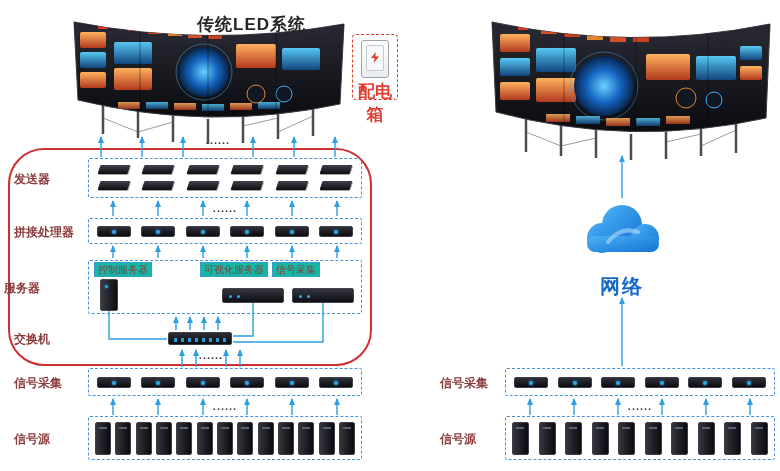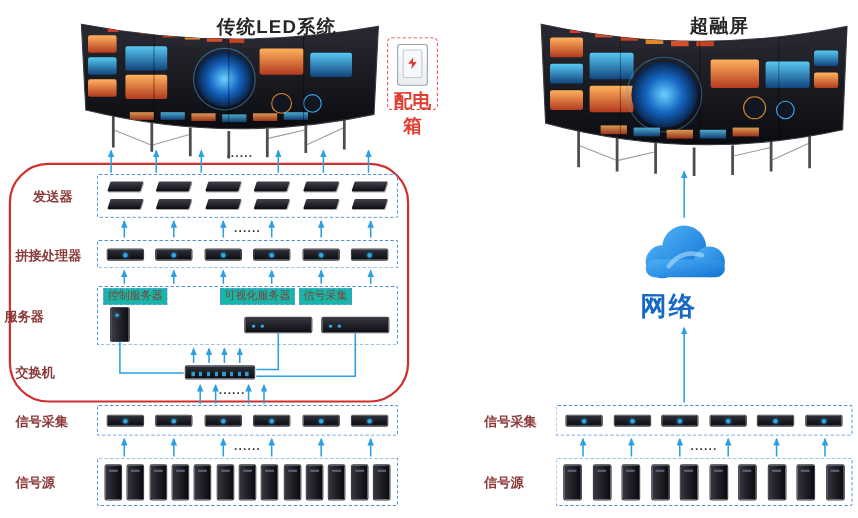--- a/index.html
+++ b/index.html
@@ -51,22 +51,22 @@
   .power-box{position:absolute;left:352px;top:34px;width:46px;height:66px;z-index:5;text-align:center;
             border:1.5px dashed var(--power,#e23c30);border-radius:4px;box-sizing:border-box;}
   .pbox-icon{width:26px;height:36px;margin:5px auto 2px;background:linear-gradient(180deg,#ffffff,#e9edf1);
             border:1px solid #9aa2ab;border-radius:3px;position:relative;}
   .pbox-icon::before{content:'';position:absolute;left:4px;top:4px;right:4px;bottom:6px;border:1px solid #c3cad2;
             border-radius:2px;background:#f6f8fa;}
   .pbox-icon::after{content:'';position:absolute;left:9px;top:11px;width:8px;height:11px;background:var(--power,#e23c30);
             clip-path:polygon(60% 0,0 55%,45% 55%,35% 100%,100% 40%,55% 40%);}
   .pbox-label{font-size:17px;font-weight:bold;color:var(--power,#e23c30);}
 
-  .network-label{position:absolute;left:582px;top:262px;width:80px;z-index:5;text-align:left;
-            font-size:24px;font-weight:bold;color:var(--network,#1668c7);letter-spacing:2px;}
+  .network-label{position:absolute;left:582px;top:273px;width:80px;z-index:5;text-align:center;
+            font-size:20px;font-weight:bold;color:var(--network,#1668c7);letter-spacing:2px;}
 </style>
 </head>
 <body>
 
 <div class="stage">
 
   <div class="wall" style="left:68px;top:6px;width:282px;height:142px;">
     <svg width="282" height="142" viewBox="0 0 282 142">
       <defs>
         <linearGradient id="lw-bg" x1="0" y1="0" x2="0" y2="1">
@@ -142,21 +142,21 @@
   </div>
   <div class="title" style="left:176px;top:13px;width:130px;">传统LED系统</div>
 
   <div class="power-box">
     <div class="pbox-icon"></div>
     <div class="pbox-label">配电箱</div>
   </div>
 
   <div class="frame"></div>
 
-  <div class="layer-label" style="left:30px;top:171px;">发送器</div>
+  <div class="layer-label" style="left:14px;top:171px;">发送器</div>
   <div class="layer-label" style="left:14px;top:224px;">拼接处理器</div>
   <div class="layer-label" style="left:4px;top:280px;text-align:center;">服务器</div>
   <div class="layer-label" style="left:14px;top:331px;">交换机</div>
   <div class="layer-label" style="left:14px;top:375px;">信号采集</div>
   <div class="layer-label" style="left:14px;top:431px;">信号源</div>
 
   <div class="gbox" style="left:88px;top:158px;width:274px;height:40px;">
     <div class="dev-row" style="margin:6px 10px 0;">
         <div class="dev-sender"></div>
         <div class="dev-sender"></div>
@@ -292,21 +292,20 @@
         <rect x="150" y="112" width="24" height="8" fill="url(#rw-bl)" opacity="0.85"></rect>
         <rect x="180" y="110" width="24" height="8" fill="url(#rw-or)" opacity="0.85"></rect>
         <g stroke="#000" opacity="0.35">
             <line x1="78" y1="10" x2="78" y2="145"></line>
             <line x1="150" y1="10" x2="150" y2="145"></line>
             <line x1="222" y1="10" x2="222" y2="145"></line>
           </g>
       </g>
     </svg>
   </div>
-  <div class="title" style="left:581px;top:12px;width:100px;">超融屏</div>
 
   <div class="abs" style="left:572px;top:198px;width:100px;height:62px;z-index:4;">
     <svg width="100" height="62" viewBox="0 0 100 62">
       <defs>
         <linearGradient id="cg" x1="0" y1="0" x2="1" y2="1">
           <stop offset="0" stop-color="#4db1f5"></stop>
             <stop offset="1" stop-color="#1273d4"></stop>
         </linearGradient>
       </defs>
       <g fill="url(#cg)">

